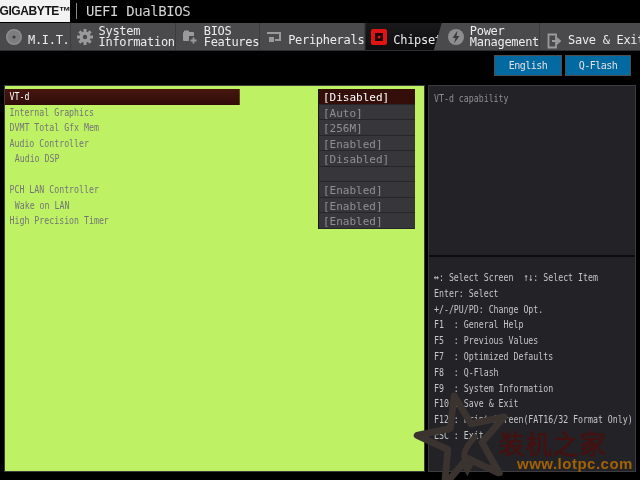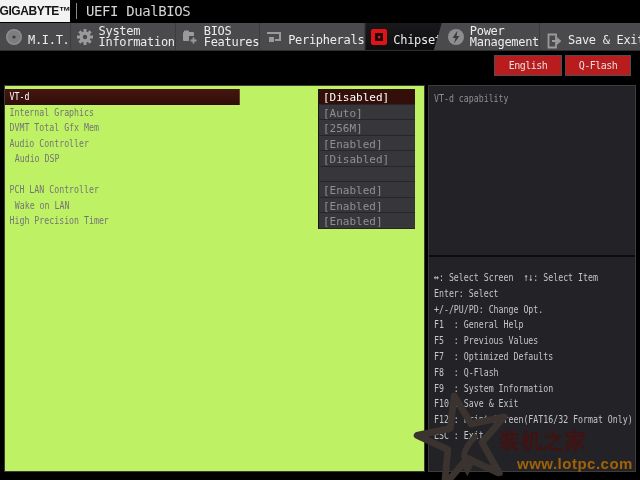--- a/index.html
+++ b/index.html
@@ -44,21 +44,21 @@
   }
   .tab-label {
     font-size: 12px; letter-spacing: -0.3px; line-height: 11px; color: #ececec; white-space: pre-wrap;
   }
   .tab.single .tab-label { align-self: flex-end; margin-bottom: 4px; white-space: pre; }
   .tab-icon { flex: 0 0 18px; height: 18px; }
 
   
   .ui-btn {
     position: absolute; top: 55px; height: 21px;
-    background: #b91c1c; border: 1px solid #4e4e50;
+    background: #0369a1; border: 1px solid #4e4e50;
     color: #e2e2e2; font-size: 10px; letter-spacing: -0.5px;
     display: flex; align-items: center; justify-content: center;
     font-family: "DejaVu Sans Mono", monospace;
   }
   .btn-english { left: 494px; width: 68px; }
   .btn-qflash  { left: 565px; width: 66px; }
 
   
   .bios {
     font-size: 11px; white-space: pre;
@@ -95,21 +95,21 @@
   }
   .key-legend { flex: 1; padding: 13px 5px 0 5px; }
   .legend-line { line-height: 15.8px; color: #c6c6c8; }
 
   
   .watermark { position: absolute; left: 405px; top: 385px; width: 235px; height: 95px; pointer-events: none; }
   .wm-star { position: absolute; left: 8px; top: 6px; transform: rotate(-12deg); }
   .wm-title {
     position: absolute; left: 94px; top: 42px;
     font-family: "DejaVu Sans", sans-serif; font-weight: bold;
-    font-size: 21px; color: #431111; letter-spacing: 1px; white-space: pre;
+    font-size: 26px; color: #431111; letter-spacing: 1px; white-space: pre;
   }
   .wm-url {
     position: absolute; left: 112px; top: 70px;
     font-family: "Liberation Sans", sans-serif; font-weight: bold;
     font-size: 15px; color: #a16207; letter-spacing: 0.5px; white-space: pre;
   }
 </style>
 </head>
 <body>
 

